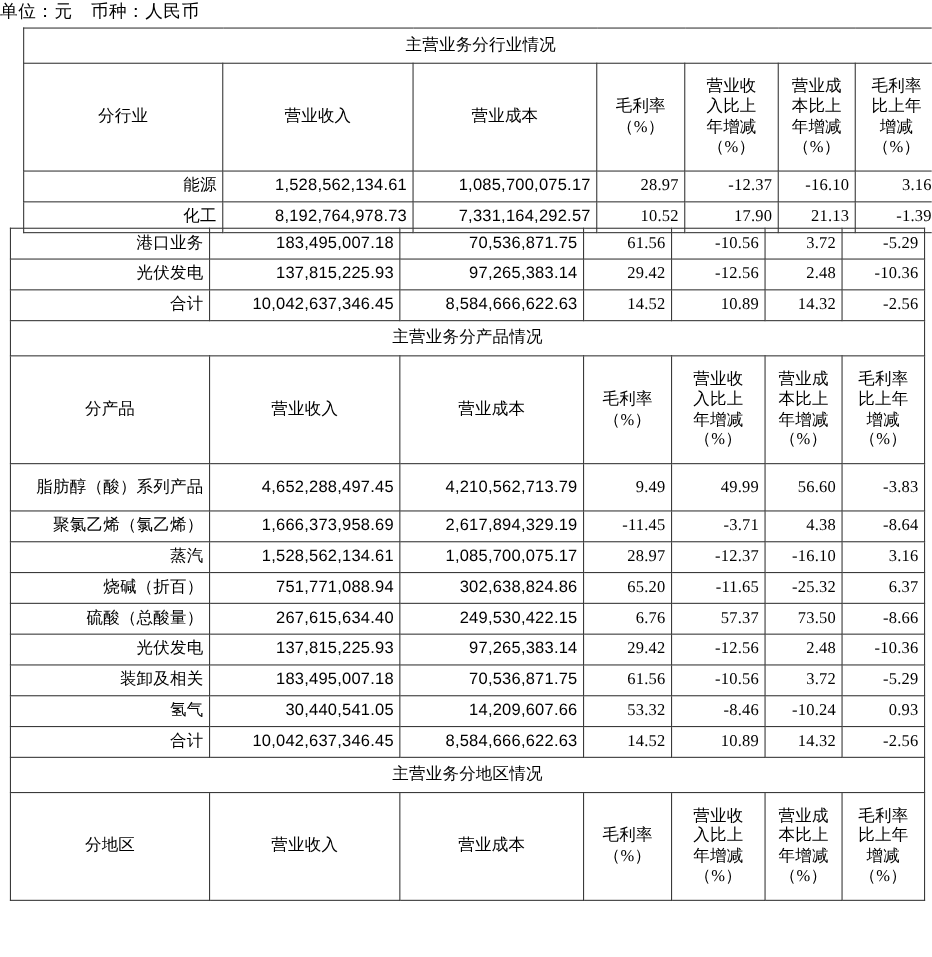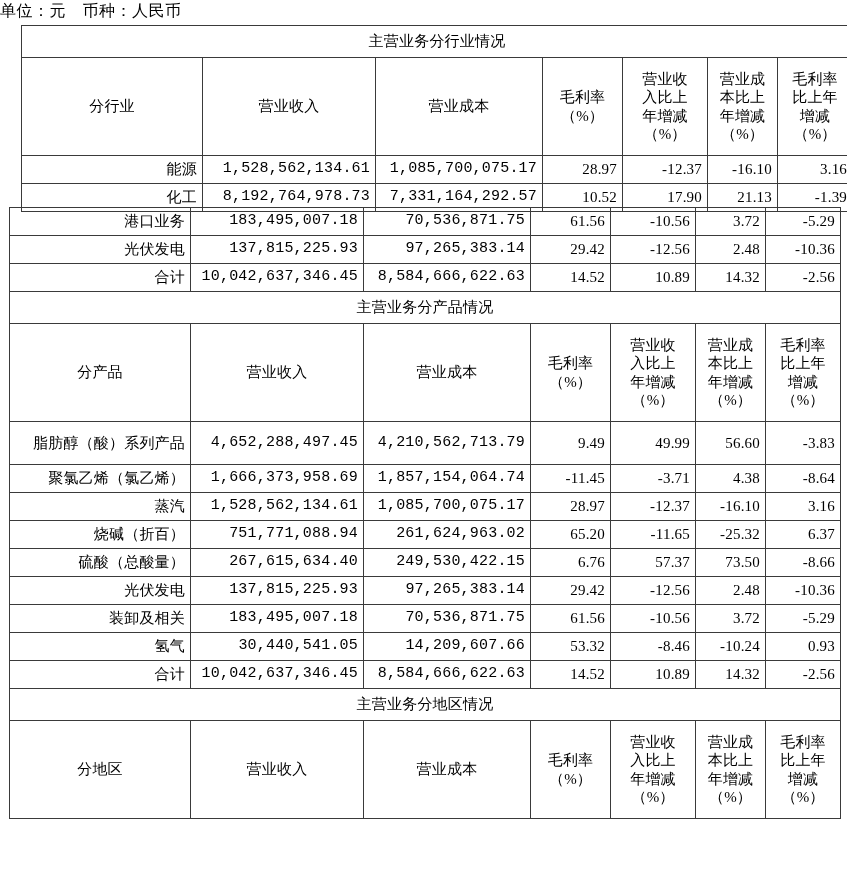--- a/index.html
+++ b/index.html
@@ -76,21 +76,21 @@
     padding: 2px 2px;
   }
   td.rowlabel {
     text-align: right;
     height: 25px;
     font-size: 16px;
     padding-left: 8px;
   }
   td.num {
     text-align: right;
-    font-family: Liberation Mono, monospace;
+    font-family: Liberation Sans, sans-serif;
     font-size: 15.5px;
     padding-right: 8px;
     letter-spacing: 0.4px;
     white-space: nowrap;
   }
   td.num-sm {
     text-align: right;
     font-size: 15.5px;
     padding-right: 7px;
     letter-spacing: 0.3px;
@@ -245,39 +245,39 @@
           <td class="num">4,652,288,497.45</td>
           <td class="num">4,210,562,713.79</td>
           <td class="num-sm">9.49</td>
           <td class="num-sm">49.99</td>
           <td class="num-sm">56.60</td>
           <td class="num-sm">-3.83</td>
         </tr>
         <tr>
           <td class="rowlabel">聚氯乙烯（氯乙烯）</td>
           <td class="num">1,666,373,958.69</td>
-          <td class="num">1,857,154,064.74</td>
+          <td class="num">2,617,894,329.19</td>
           <td class="num-sm">-11.45</td>
           <td class="num-sm">-3.71</td>
           <td class="num-sm">4.38</td>
           <td class="num-sm">-8.64</td>
         </tr>
         <tr>
           <td class="rowlabel">蒸汽</td>
           <td class="num">1,528,562,134.61</td>
           <td class="num">1,085,700,075.17</td>
           <td class="num-sm">28.97</td>
           <td class="num-sm">-12.37</td>
           <td class="num-sm">-16.10</td>
           <td class="num-sm">3.16</td>
         </tr>
         <tr>
           <td class="rowlabel">烧碱（折百）</td>
           <td class="num">751,771,088.94</td>
-          <td class="num">261,624,963.02</td>
+          <td class="num">302,638,824.86</td>
           <td class="num-sm">65.20</td>
           <td class="num-sm">-11.65</td>
           <td class="num-sm">-25.32</td>
           <td class="num-sm">6.37</td>
         </tr>
         <tr>
           <td class="rowlabel">硫酸（总酸量）</td>
           <td class="num">267,615,634.40</td>
           <td class="num">249,530,422.15</td>
           <td class="num-sm">6.76</td>

